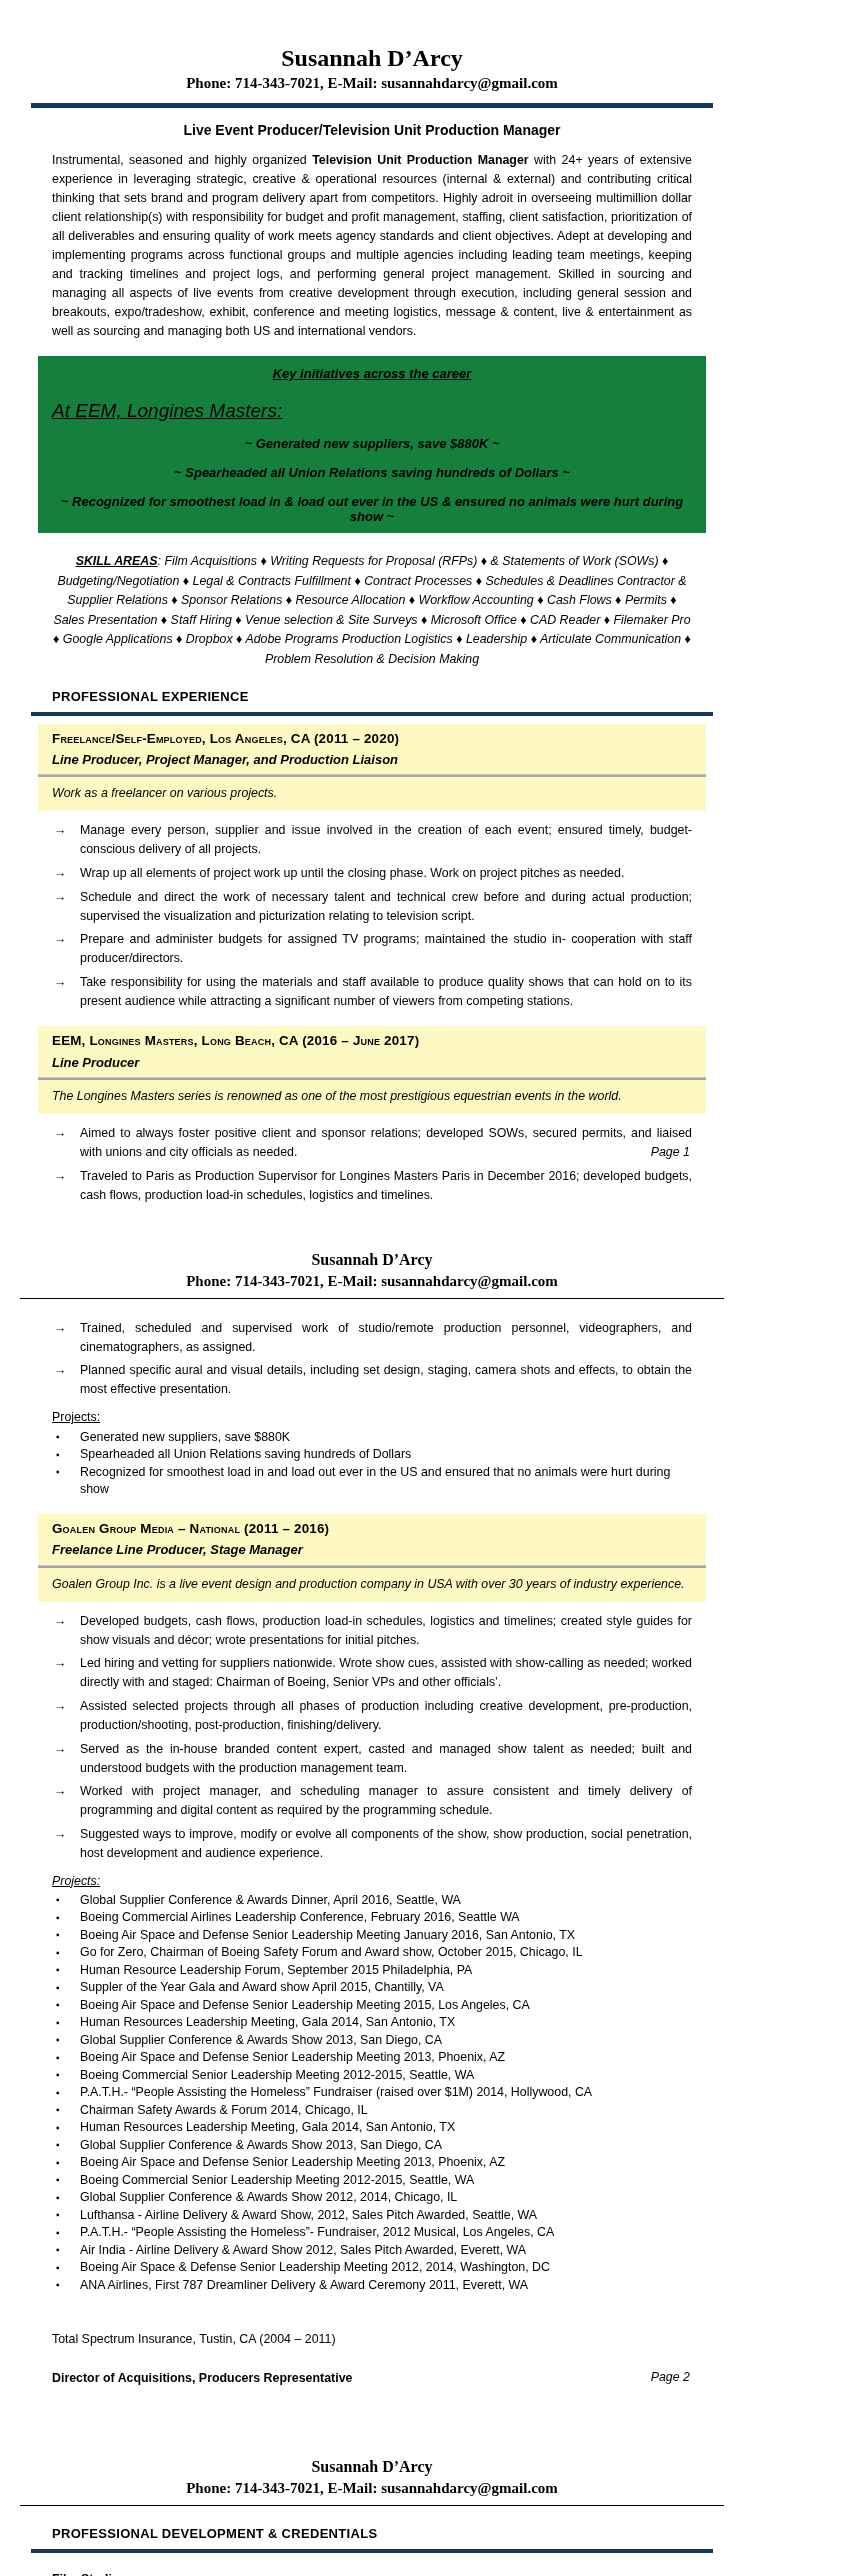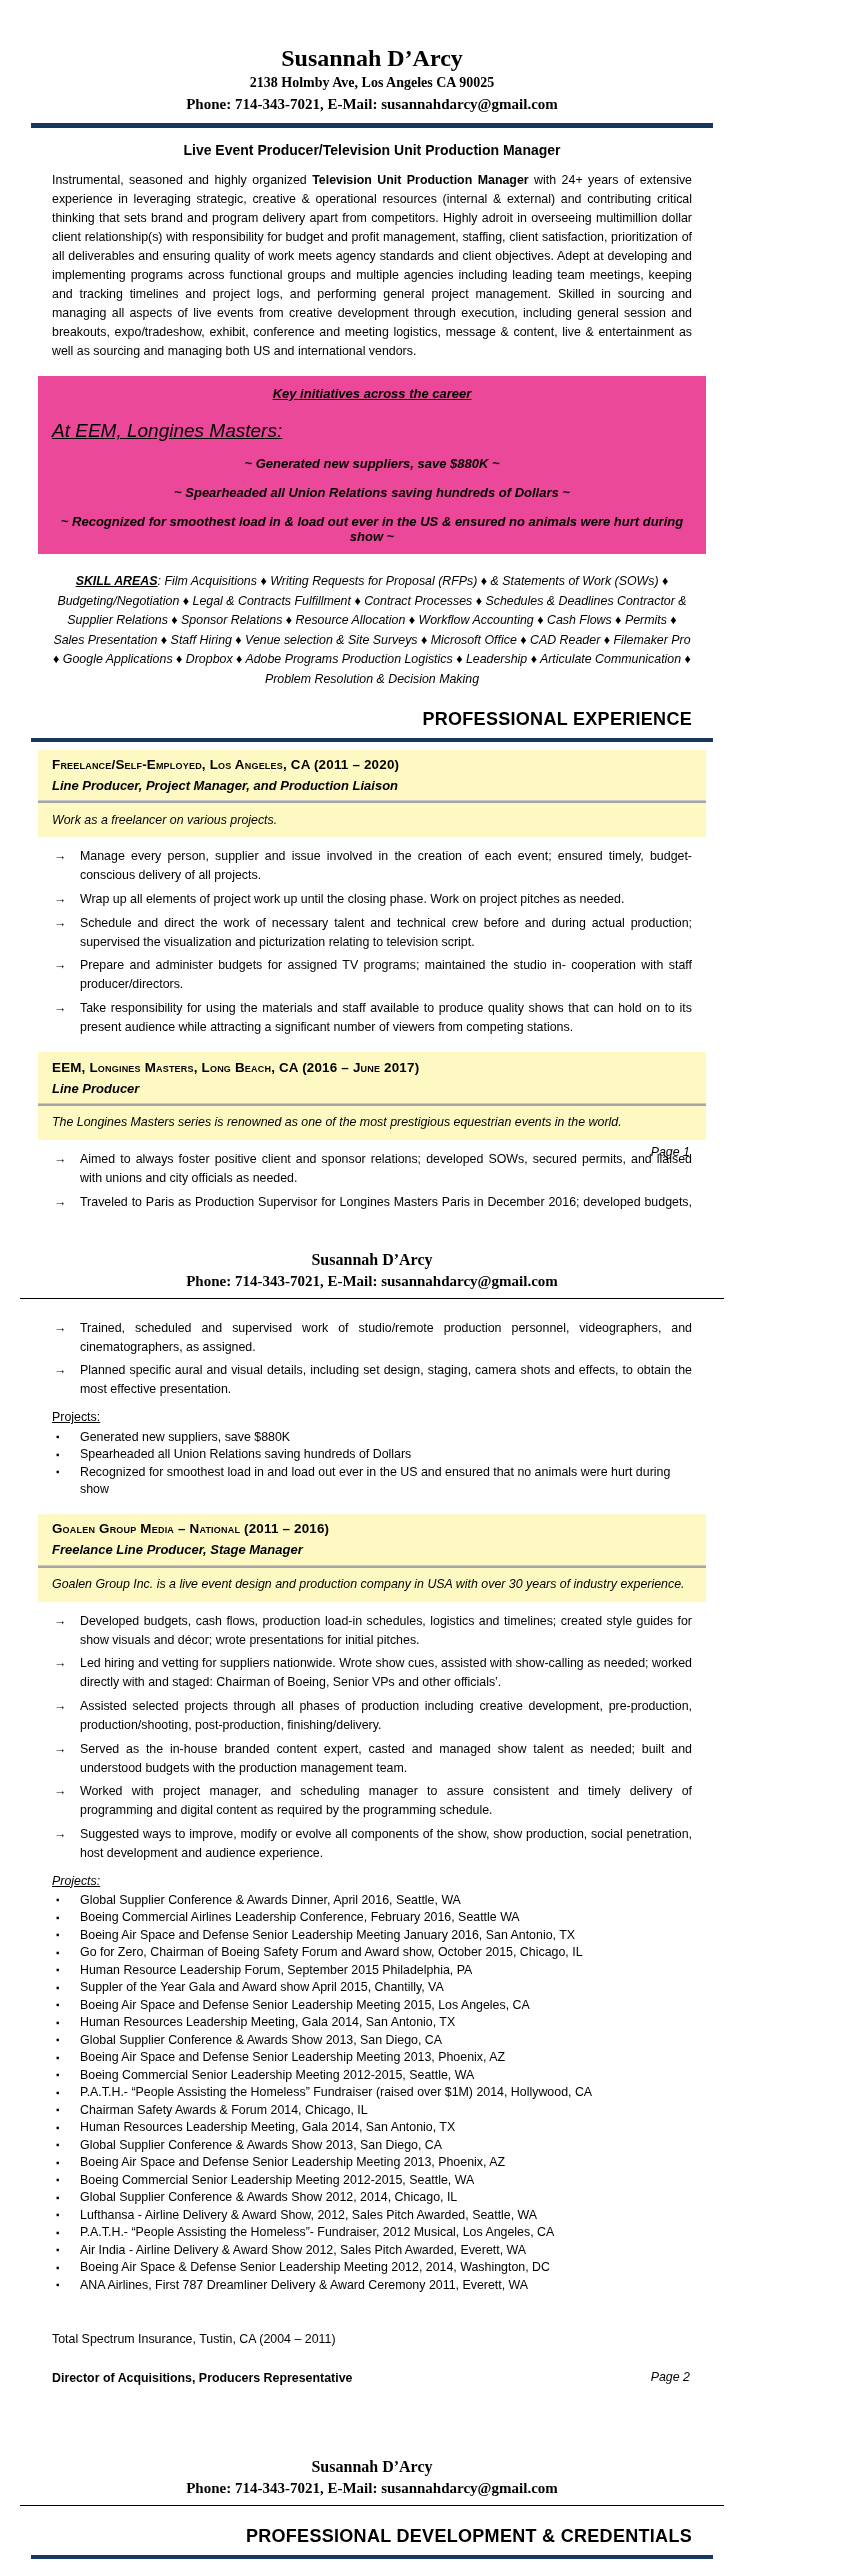--- a/index.html
+++ b/index.html
@@ -16,28 +16,28 @@
   .name2{font-size:16px;}
   .contact2{font-size:15px;margin-top:4.1px;}
   .hdr-rule{border:0;border-top:1.5px solid #000;margin:8.2px -32px 0 -32px;}
 
   .navy{height:5.2px;background:#17375D;margin:10.3px -20.6px 0 -20.6px;}
   .navy.thin{height:4.1px;margin-top:8.2px;}
 
   .doc-title{font-weight:bold;font-size:14px;text-align:center;margin-top:14.4px;}
   .summary{text-align:justify;line-height:19px;margin:12.4px 0 0 0;}
 
-  .graybox{background:#ec4899;margin:15.5px -14.4px 0 -14.4px;padding:9.3px 14.4px;}
+  .graybox{background:#15803d;margin:15.5px -14.4px 0 -14.4px;padding:9.3px 14.4px;}
   .key-h{font-weight:bold;font-style:italic;text-decoration:underline;text-align:center;font-size:13px;}
   .key-sub{font-style:italic;text-decoration:underline;font-size:19px;margin-top:19.6px;}
   .key-line{font-weight:bold;font-style:italic;text-align:center;font-size:13px;margin-top:14px;}
 
   .skills{font-style:italic;text-align:center;line-height:19.6px;margin:18.5px 0 0 0;}
   .skills-label{font-weight:bold;text-decoration:underline;}
-  .sec-h{font-weight:bold;text-align:right;font-size:18px;margin-top:19.6px;letter-spacing:0.3px;}
+  .sec-h{font-weight:bold;text-align:left;font-size:13px;margin-top:19.6px;letter-spacing:0.3px;}
 
   .jobbox{background:#fef9c3;margin:7.2px -14.4px 0 -14.4px;padding:7.2px 0 0 0;}
   .jobbox.mt{margin-top:15.5px;}
   .job-t{font-weight:bold;font-size:13.4px;font-variant:small-caps;letter-spacing:0.2px;padding:0 14.4px;}
   .job-r{font-weight:bold;font-style:italic;font-size:13px;margin-top:6.2px;padding:0 14.4px;}
   .job-div{height:2.1px;background:#A6A6A6;border-top:0.5px solid #c8c8c8;margin:7.2px 0 0 0;}
   .job-b{font-style:italic;line-height:18.5px;padding:7.2px 14.4px 8.2px 14.4px;}
 
   .arrow-list{list-style:none;margin:10.3px 0 0 0;padding:0;}
   .arrow-list li{position:relative;padding-left:28px;text-align:justify;line-height:19px;margin-bottom:4.6px;}
@@ -54,21 +54,20 @@
   .mt-roles{margin-top:36px;}
 
   .pgfoot{position:absolute;right:54px;font-style:italic;font-size:12.4px;}
   .f1{bottom:52px;} .f2{bottom:12.4px;margin-left:20px;}
 </style>
 </head>
 <body>
 
 <div class="page page1">
   <div class="serif name1">Susannah D’Arcy</div>
-  <div class="serif addr1">2138 Holmby Ave,  Los Angeles CA 90025</div>
   <div class="serif phone1">Phone: 714-343-7021, E-Mail: susannahdarcy@gmail.com</div>
 
   <div class="navy"></div>
 
   <div class="doc-title">Live Event Producer/Television Unit Production Manager</div>
 
   <p class="summary"><span>Instrumental, seasoned and highly organized </span><strong>Television Unit Production Manager</strong><span> with 24+ years of extensive experience in leveraging strategic, creative &amp; operational resources (internal &amp; external) and contributing critical thinking that sets brand and program delivery apart from competitors. Highly adroit in overseeing multimillion dollar client relationship(s) with responsibility for budget and profit management, staffing, client satisfaction, prioritization of all deliverables and ensuring quality of work meets agency standards and client objectives. Adept at developing and implementing programs across functional groups and multiple agencies including leading team meetings, keeping and tracking timelines and project logs, and performing general project management. Skilled in sourcing and managing all aspects of live events from creative development through execution, including general session and breakouts, expo/tradeshow, exhibit, conference and meeting logistics, message &amp; content, live &amp; entertainment as well as sourcing and managing both US and international vendors.</span></p>
 
   <div class="graybox">
     <div class="key-h">Key initiatives across the career</div>

